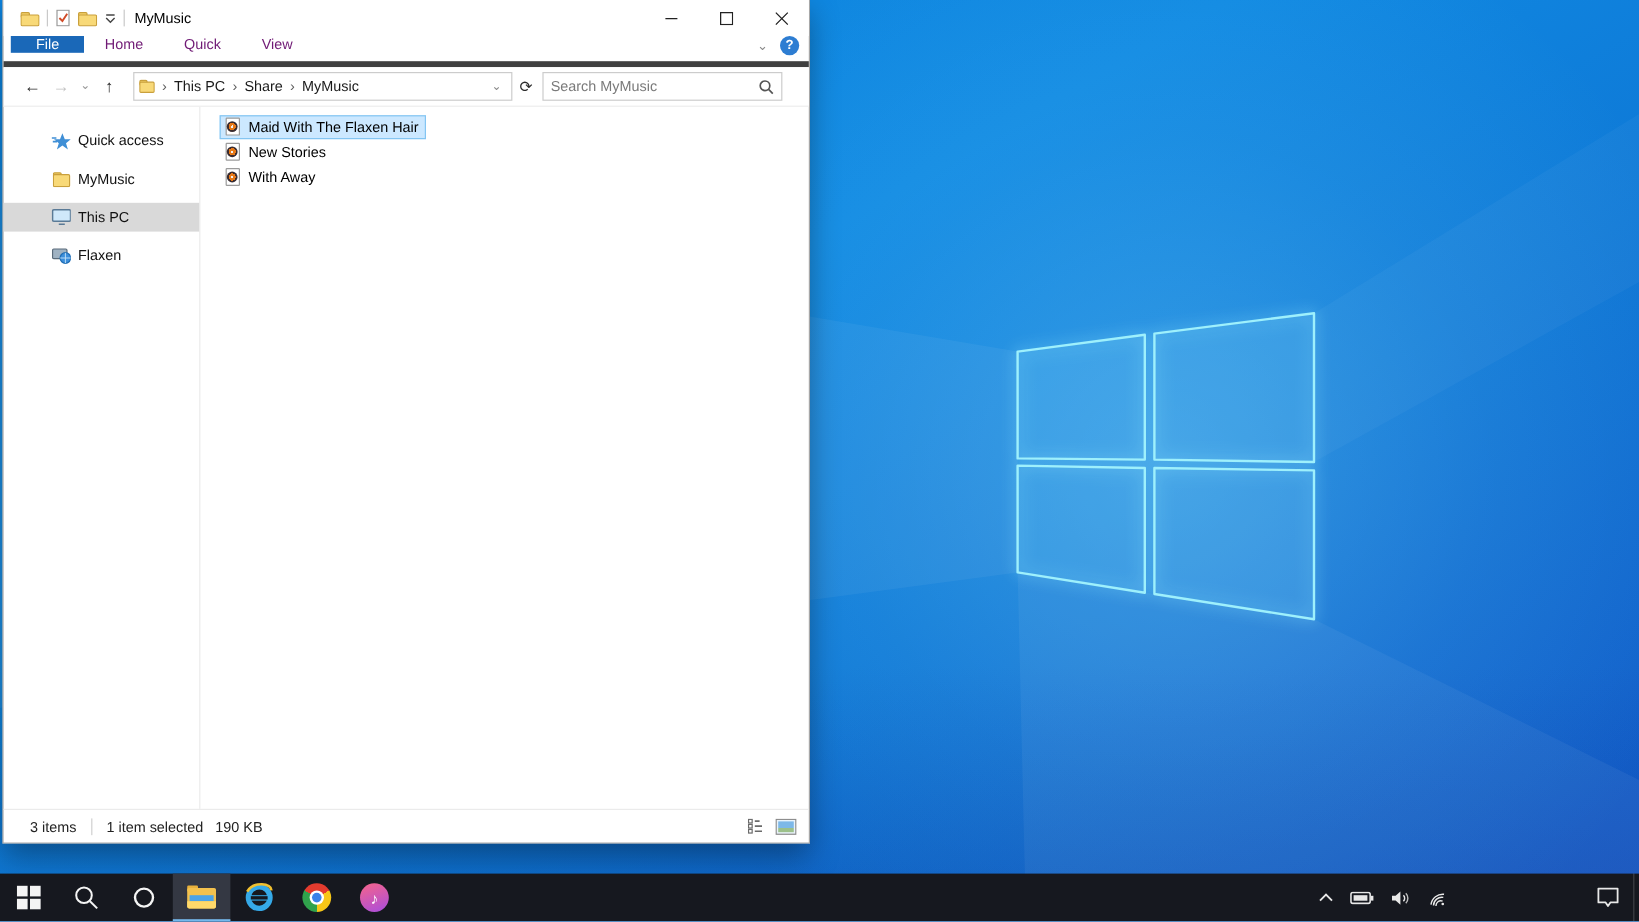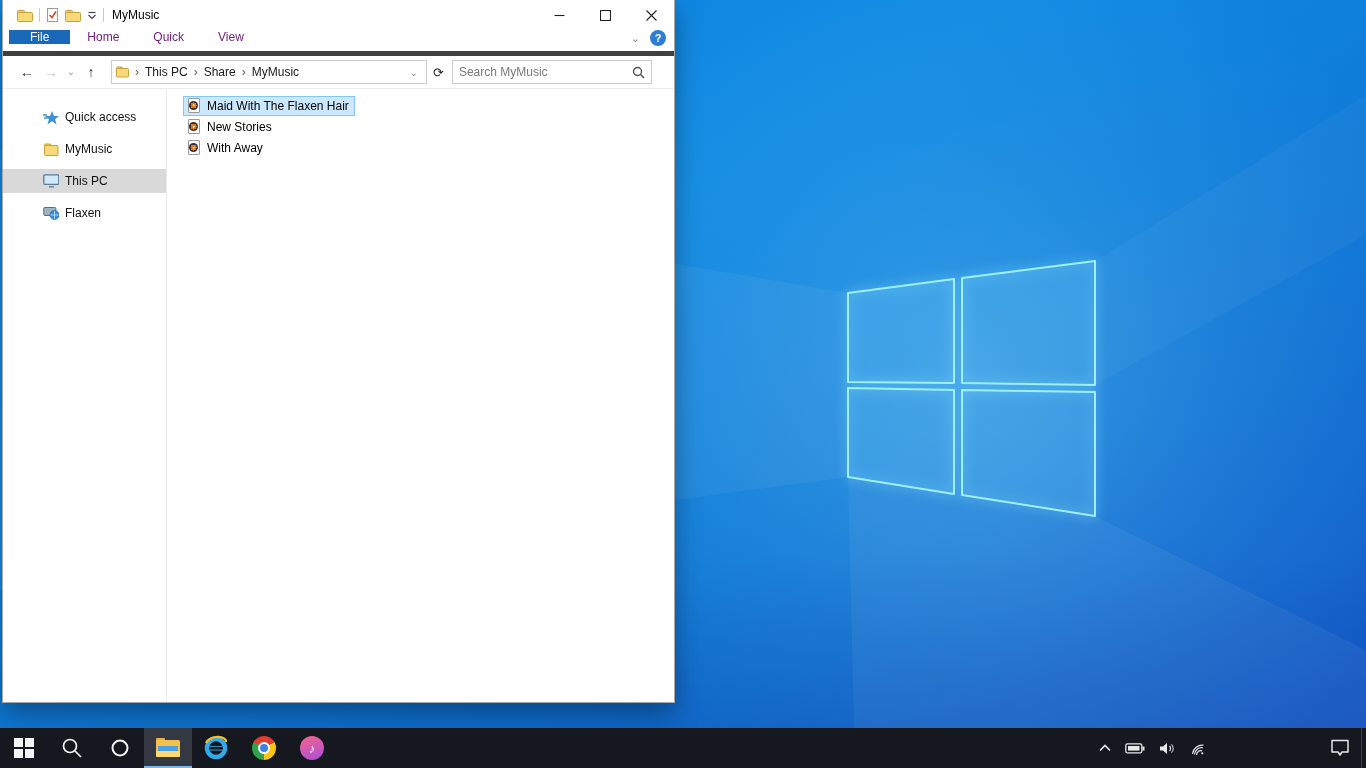--- a/index.html
+++ b/index.html
@@ -266,20 +266,39 @@
         <div class="file-row">
           <span class="music-icon">
               <span class="page"></span>
               <span class="disc"></span>
             </span>
           <span>With Away</span>
         </div>
       </div>
     </div>
 
+    <div class="statusbar">
+      <span>3 items</span>
+      <span class="status-sep"></span>
+      <span>1 item selected</span>
+      <span class="status-size">190 KB</span>
+      <div class="view-buttons">
+        <svg width="15" height="13">
+          <rect x="0.8" y="0.8" width="3" height="3" fill="none" stroke="#6a6a6a"></rect>
+          <rect x="0.8" y="5" width="3" height="3" fill="none" stroke="#6a6a6a"></rect>
+          <rect x="0.8" y="9.2" width="3" height="3" fill="none" stroke="#6a6a6a"></rect>
+          <path d="M6 2.3 H10 M6 6.5 H12 M6 10.7 H12" stroke="#6a6a6a" stroke-width="1.4"></path>
+        </svg>
+        <svg width="18" height="14">
+          <rect x="0.8" y="0.8" width="16.4" height="12.4" fill="#e9f3fb" stroke="#8a8a8a"></rect>
+          <rect x="2.5" y="2.5" width="13" height="5.5" fill="#7db8e8"></rect>
+          <rect x="2.5" y="8" width="13" height="3.5" fill="#9cc08a"></rect>
+        </svg>
+      </div>
+    </div>
   </div>
 
   <div id="taskbar">
     <div class="tb-btn">
       <svg width="20" height="20">
         <rect x="0" y="0" width="9" height="9" fill="#f4f4f4"></rect>
         <rect x="11" y="0" width="9" height="9" fill="#f4f4f4"></rect>
         <rect x="0" y="11" width="9" height="9" fill="#f4f4f4"></rect>
         <rect x="11" y="11" width="9" height="9" fill="#f4f4f4"></rect>
       </svg>

